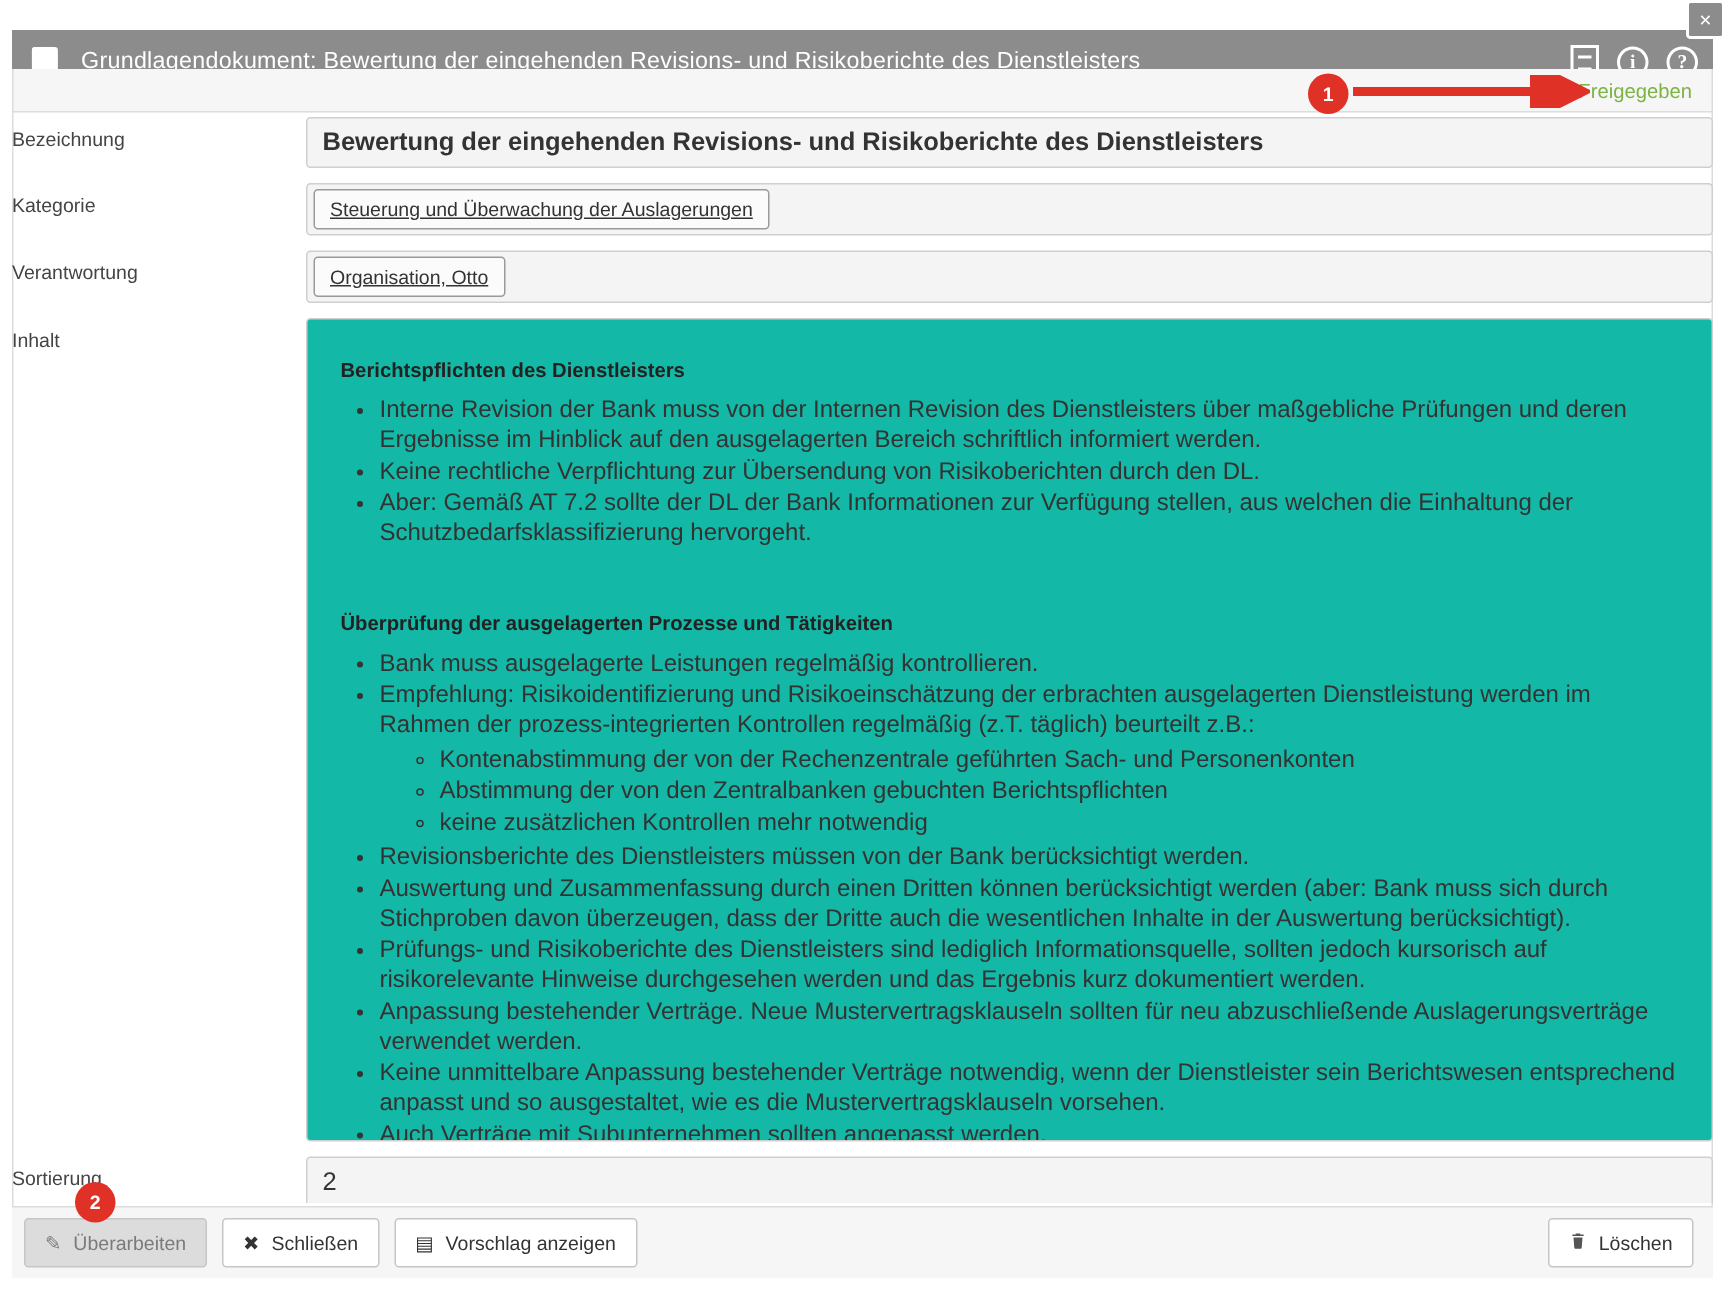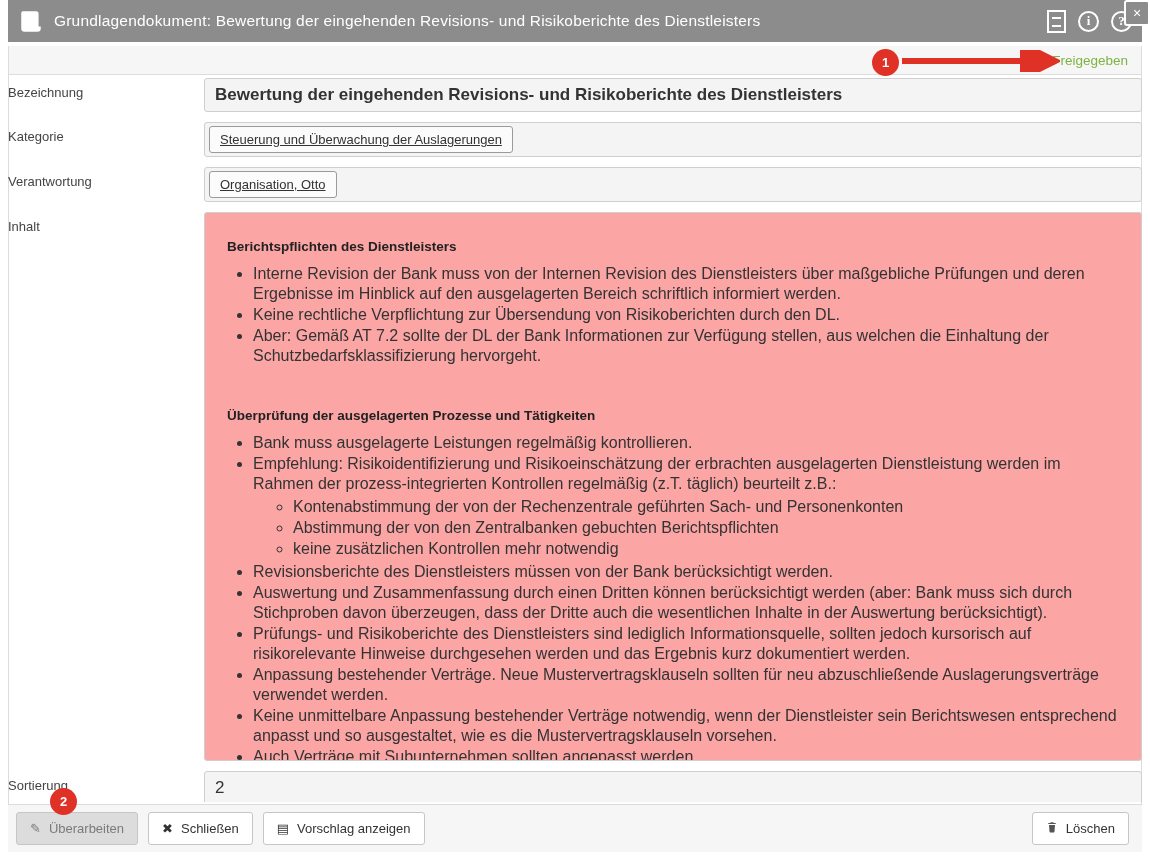--- a/index.html
+++ b/index.html
@@ -17,21 +17,21 @@
     width: 1150px;
     height: 860px;
     box-sizing: border-box;
     background: #ffffff;
     overflow: hidden;
   }
 
   
   .titlebar {
     position: absolute;
-    top: 0;
+    top: 20px;
     left: 8px;
     right: 8px;
     height: 42px;
     background: #8c8c8c;
     display: flex;
     align-items: center;
     padding: 0 10px;
     box-sizing: border-box;
   }
   .titlebar .doc-icon {
@@ -202,21 +202,21 @@
     padding: 3px 4px;
     box-sizing: border-box;
     display: flex;
     align-items: center;
     text-decoration: underline;
   }
 
   
   .content-box {
     flex: 1 1 auto;
-    background: #fca5a5;
+    background: #14b8a6;
     border: 1px solid #cfcfcf;
     border-radius: 3px;
     height: 549px;
     padding: 18px 22px 10px 22px;
     box-sizing: border-box;
     overflow: hidden;
   }
   .content-box h4 {
     margin: 8px 0 10px 0;
     font-size: 13.5px;

